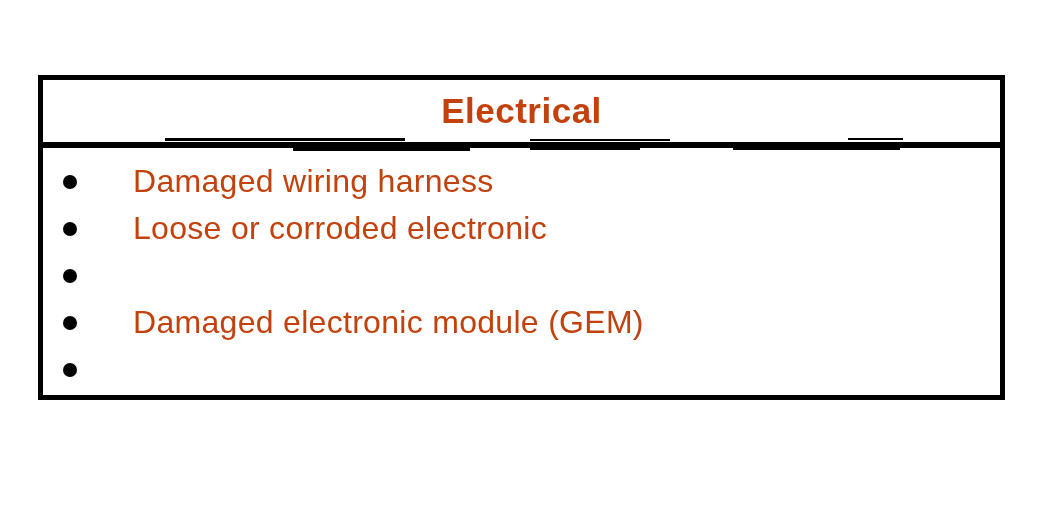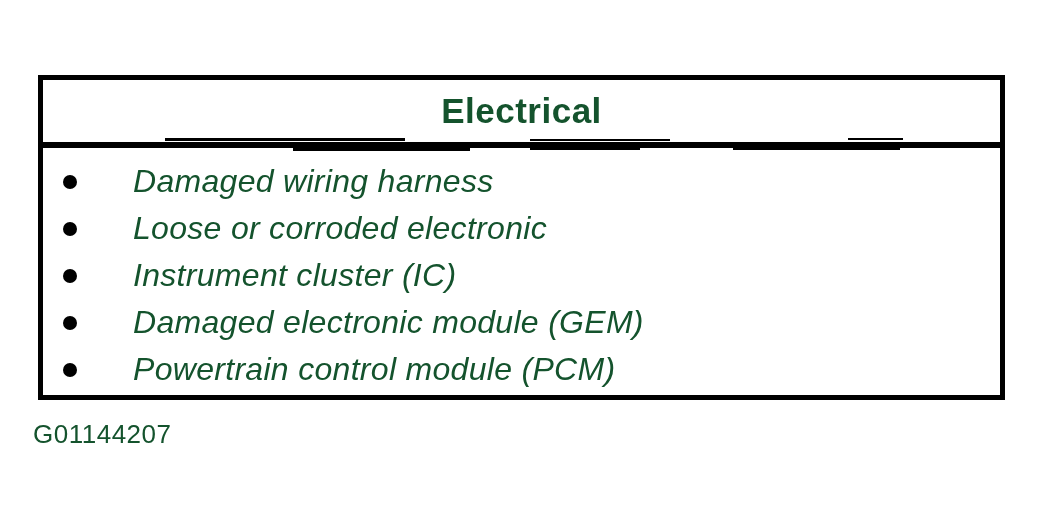--- a/index.html
+++ b/index.html
@@ -6,21 +6,21 @@
     margin: 0;
     padding: 0;
     background: #ffffff;
   }
   .page {
     position: relative;
     width: 1044px;
     height: 522px;
     background: #ffffff;
     font-family: "Liberation Sans", sans-serif;
-    color: #14532d;
+    color: #c2410c;
     overflow: hidden;
   }
   .cause-table {
     position: absolute;
     left: 38px;
     top: 75px;
     width: 967px;
     height: 325px;
     border: 5px solid #000000;
     box-sizing: border-box;
@@ -62,21 +62,20 @@
   .item-list {
     list-style: none;
     margin: 0;
     padding: 10px 0 0 0;
   }
   .item-list li {
     height: 47px;
     display: flex;
     align-items: center;
     padding-left: 20px;
-    font-style: italic;
   }
   .bullet {
     width: 14px;
     height: 14px;
     border-radius: 50%;
     background: #000000;
     flex: 0 0 14px;
   }
   .item-text {
     margin-left: 56px;
@@ -117,29 +116,26 @@
       <li>
         <span class="bullet"></span>
         <span class="item-text">Damaged wiring harness</span>
       </li>
       <li>
         <span class="bullet"></span>
         <span class="item-text">Loose or corroded electronic</span>
       </li>
       <li>
         <span class="bullet"></span>
-        <span class="item-text">Instrument cluster (IC)</span>
       </li>
       <li>
         <span class="bullet"></span>
         <span class="item-text">Damaged electronic module (GEM)</span>
       </li>
       <li>
         <span class="bullet"></span>
-        <span class="item-text">Powertrain control module (PCM)</span>
       </li>
     </ul>
 
   </div>
 
-  <div class="figure-id">G01144207</div>
 
 </div>
 
 </body></html>

